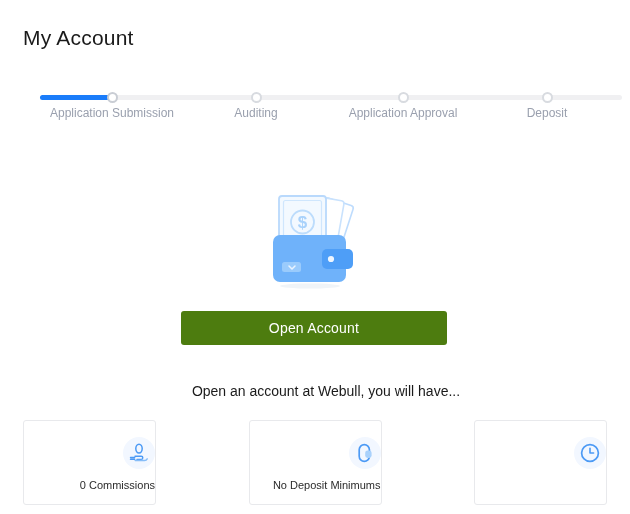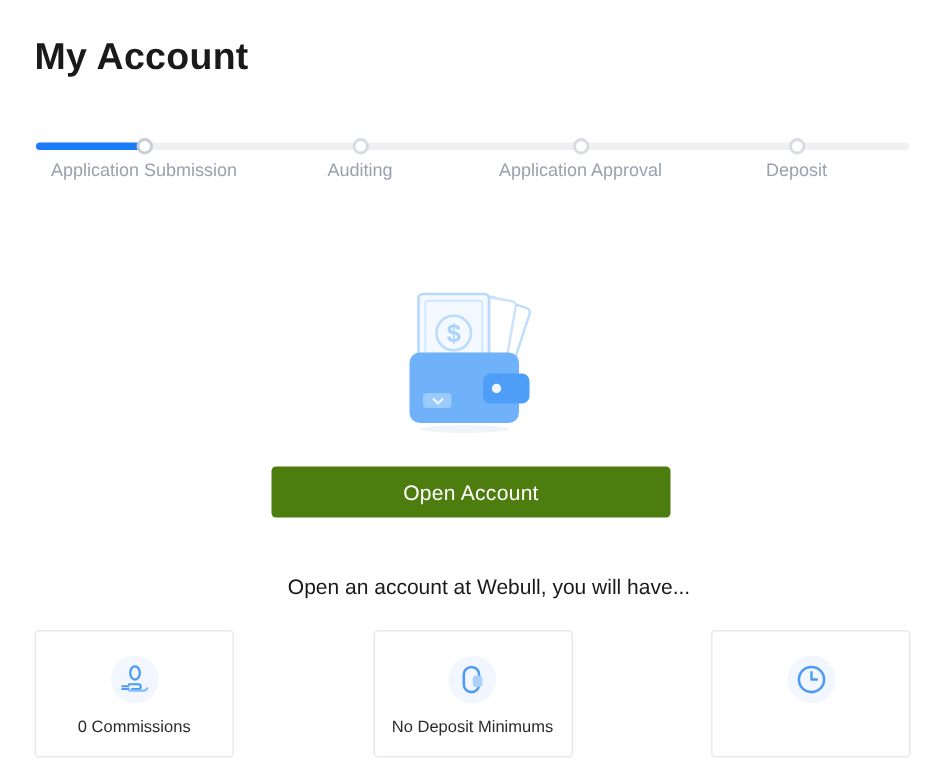--- a/index.html
+++ b/index.html
@@ -13,31 +13,31 @@
     font-family: "Liberation Sans", sans-serif;
     overflow: hidden;
     position: relative;
   }
 
   
   #page-title {
     position: absolute;
     left: 23px;
     top: 20px;
-    font-size: 25px;
-    font-weight: 700;
+    font-size: 21px;
+    font-weight: 400;
     color: #1a1a1a;
     letter-spacing: 0.2px;
     line-height: 36px;
   }
 
   
   #stepper {
     position: absolute;
-    left: 24px;
+    left: 40px;
     top: 88px;
     width: 582px;
     height: 40px;
   }
   #stepper-track {
     position: absolute;
     left: 0;
     top: 7px;
     width: 582px;
     height: 5px;
@@ -136,21 +136,21 @@
   }
   .feature-card {
     width: 133px;
     height: 85px;
     border: 1px solid #e8e9ec;
     border-radius: 3px;
     background: #ffffff;
     box-sizing: border-box;
     display: flex;
     flex-direction: column;
-    align-items: center;
+    align-items: flex-end;
     justify-content: flex-start;
     padding-top: 16px;
   }
   .feature-icon-wrap {
     width: 32px;
     height: 32px;
     border-radius: 50%;
     background: #f2f7ff;
     display: flex;
     align-items: center;

